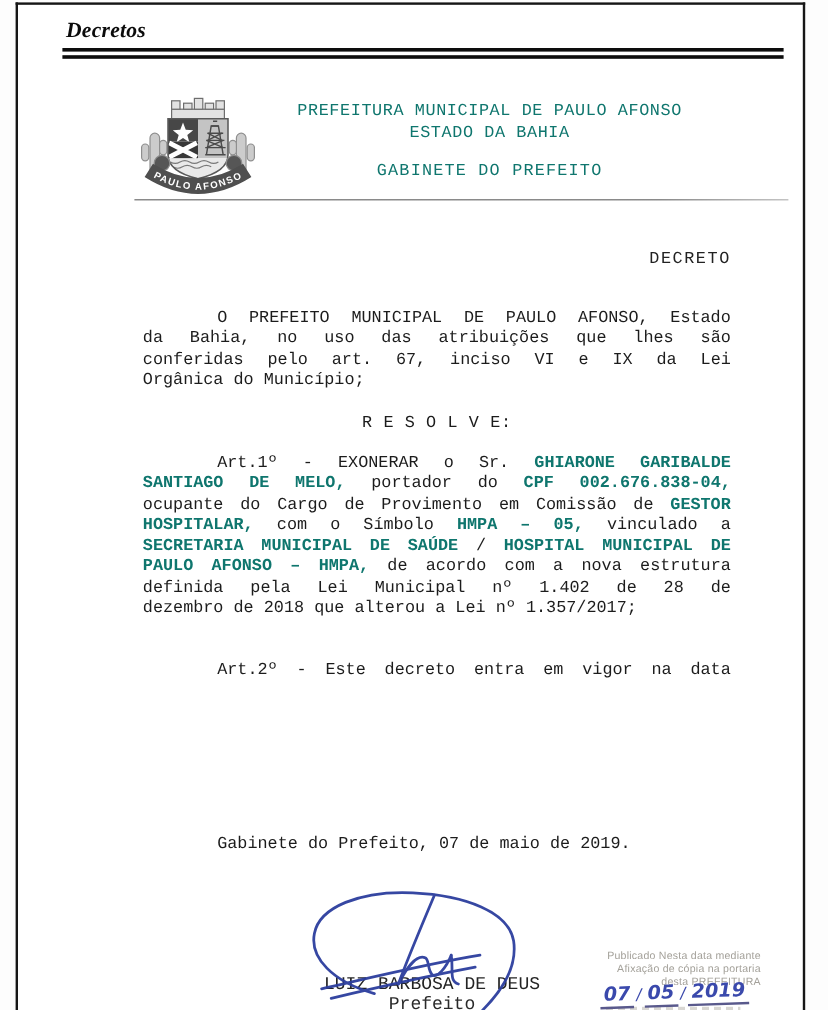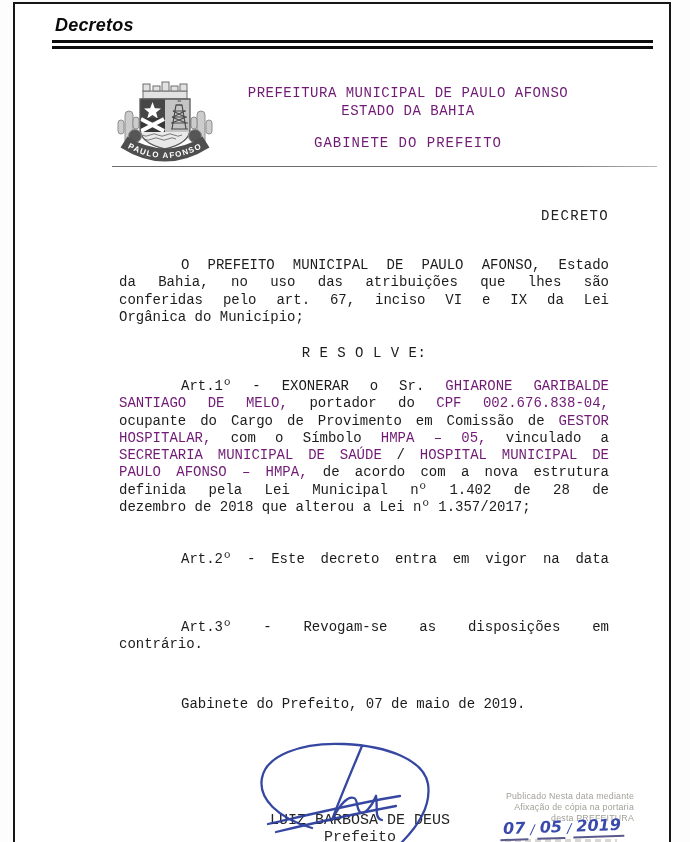--- a/index.html
+++ b/index.html
@@ -1,38 +1,38 @@
 <!DOCTYPE html>
 <html><head>
 <meta charset="utf-8">
 <style>
   html,body{margin:0;padding:0;background:#fff;}
   .screen{position:relative;width:690px;height:842px;overflow:hidden;background:#fdfdfd;
           font-family:"Liberation Mono","DejaVu Sans Mono",monospace;color:#1d1d1d;}
   .frame{position:absolute;left:13px;top:2px;width:654px;height:860px;
          border:2px solid #161616;border-bottom:none;background:#fff;}
-  .page-title{position:absolute;left:55px;top:15px;font-family:Liberation Sans, sans-serif;
+  .page-title{position:absolute;left:55px;top:15px;font-family:Liberation Serif, serif;
               font-weight:bold;font-style:italic;font-size:18px;color:#0b0b0b;letter-spacing:.2px;}
   .double-rule{position:absolute;left:52px;top:40px;width:601px;height:3px;
                border-top:3px solid #0d0d0d;border-bottom:3px solid #0d0d0d;}
   .crest{position:absolute;left:112px;top:78px;}
   .letterhead{position:absolute;left:240px;top:84px;width:336px;text-align:center;
-              font-size:14px;line-height:18px;letter-spacing:.5px;color:#701a75;}
+              font-size:14px;line-height:18px;letter-spacing:.5px;color:#0f766e;}
   .letterhead .office{margin-top:14px;letter-spacing:1px;font-family:Liberation Mono, monospace;}
   .head-rule{position:absolute;left:112px;top:166px;width:545px;height:1px;
              background:linear-gradient(to right,#6d6d6d 80%,#b5b5b5);}
   .doc-heading{position:absolute;left:119px;top:208px;width:490px;text-align:right;
                font-size:14px;letter-spacing:1.3px;color:#222;}
   .para{position:absolute;left:119px;width:490px;font-size:14px;line-height:17.3px;color:#1c1c1c;}
   .p1{top:257px;} .resolve{top:345px;text-align:center;letter-spacing:.5px;}
   .a1{top:378px;} .a2{top:551px;} .a3{top:619px;} .closing{top:696px;}
   .jline{text-align:justify;text-align-last:justify;text-justify:inter-word;white-space:normal;}
   .lline{text-align:left;text-align-last:left;}
   .ind{text-indent:62px;}
-  .para b{font-weight:normal;color:#701a75;}
+  .para b{font-weight:bold;color:#0f766e;}
   .sig-svg{position:absolute;left:252px;top:736px;z-index:3;pointer-events:none;}
   .sig-name{position:absolute;left:252px;top:812px;width:216px;text-align:center;
             font-size:15px;color:#242424;z-index:2;}
   .sig-role{position:absolute;left:252px;top:829px;width:216px;text-align:center;
             font-size:15px;color:#2a2a2a;z-index:2;}
   .stamp{position:absolute;left:486px;top:791px;width:148px;text-align:right;
          font-family:Liberation Sans, sans-serif;font-size:8.8px;
          line-height:11px;color:#a3a099;letter-spacing:.2px;}
   .stamp-date{position:absolute;left:497px;top:817px;width:130px;display:flex;
               align-items:flex-end;justify-content:center;transform:rotate(-2deg);
@@ -135,24 +135,20 @@
     <div class="jline"><b>SECRETARIA MUNICIPAL DE SAÚDE</b><span> / </span><b>HOSPITAL MUNICIPAL DE</b></div>
     <div class="jline"><b>PAULO AFONSO – HMPA,</b><span> de acordo com a nova estrutura</span></div>
     <div class="jline">definida pela Lei Municipal nº 1.402 de 28 de</div>
     <div class="lline">dezembro de 2018 que alterou a Lei nº 1.357/2017;</div>
   </div>
 
   <div class="para a2">
     <div class="jline ind">Art.2º - Este decreto entra em vigor na data</div>
   </div>
 
-  <div class="para a3">
-    <div class="jline ind">Art.3º - Revogam-se as disposições em</div>
-    <div class="lline">contrário.</div>
-  </div>
 
   <div class="para closing">
     <div class="lline ind">Gabinete do Prefeito, 07 de maio de 2019.</div>
   </div>
 
   <svg class="sig-svg" width="200" height="106" viewBox="0 0 200 106">
     <g fill="none" stroke="#2c3e9e" stroke-width="2.3" stroke-linecap="round" opacity="0.95">
       <path d="M60 92 C 25 82, 6 62, 10 42 C 14 20, 48 6, 92 8 C 136 10, 172 24, 176 48 C 179 68, 168 88, 150 106"></path>
       <path d="M110 10 C 100 34, 88 62, 80 84"></path>
       <path d="M80 84 C 88 68, 96 60, 102 62 C 106 63, 104 72, 108 76 C 112 80, 120 70, 124 60"></path>

